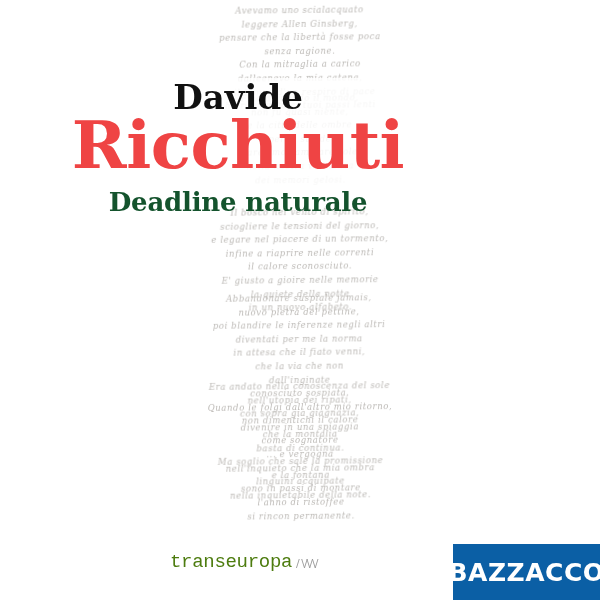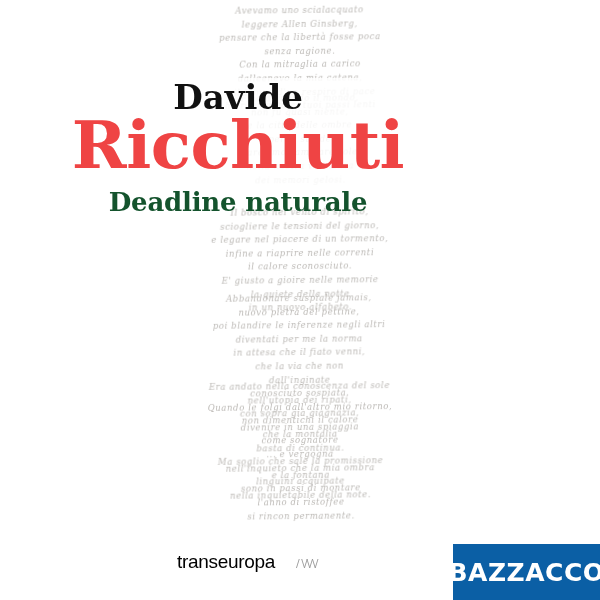--- a/index.html
+++ b/index.html
@@ -101,25 +101,25 @@
   #publisher-row {
     position: absolute;
     z-index: 4;
     left: 0;
     bottom: 0;
     width: 600px;
     height: 56px;
   }
   #imprint {
     position: absolute;
-    left: 177px;
+    left: 170px;
     bottom: 27px;
-    font-family: Liberation Sans, sans-serif;
+    font-family: Liberation Mono, monospace;
     font-size: 19px;
-    color: #000000;
+    color: #4d7c0f;
     letter-spacing: -0.3px;
   }
   #imprint-mark {
     position: absolute;
     left: 296px;
     bottom: 29px;
     width: 70px;
     height: 14px;
     color: #9a9a9a;
     font-family: "DejaVu Sans", sans-serif;

